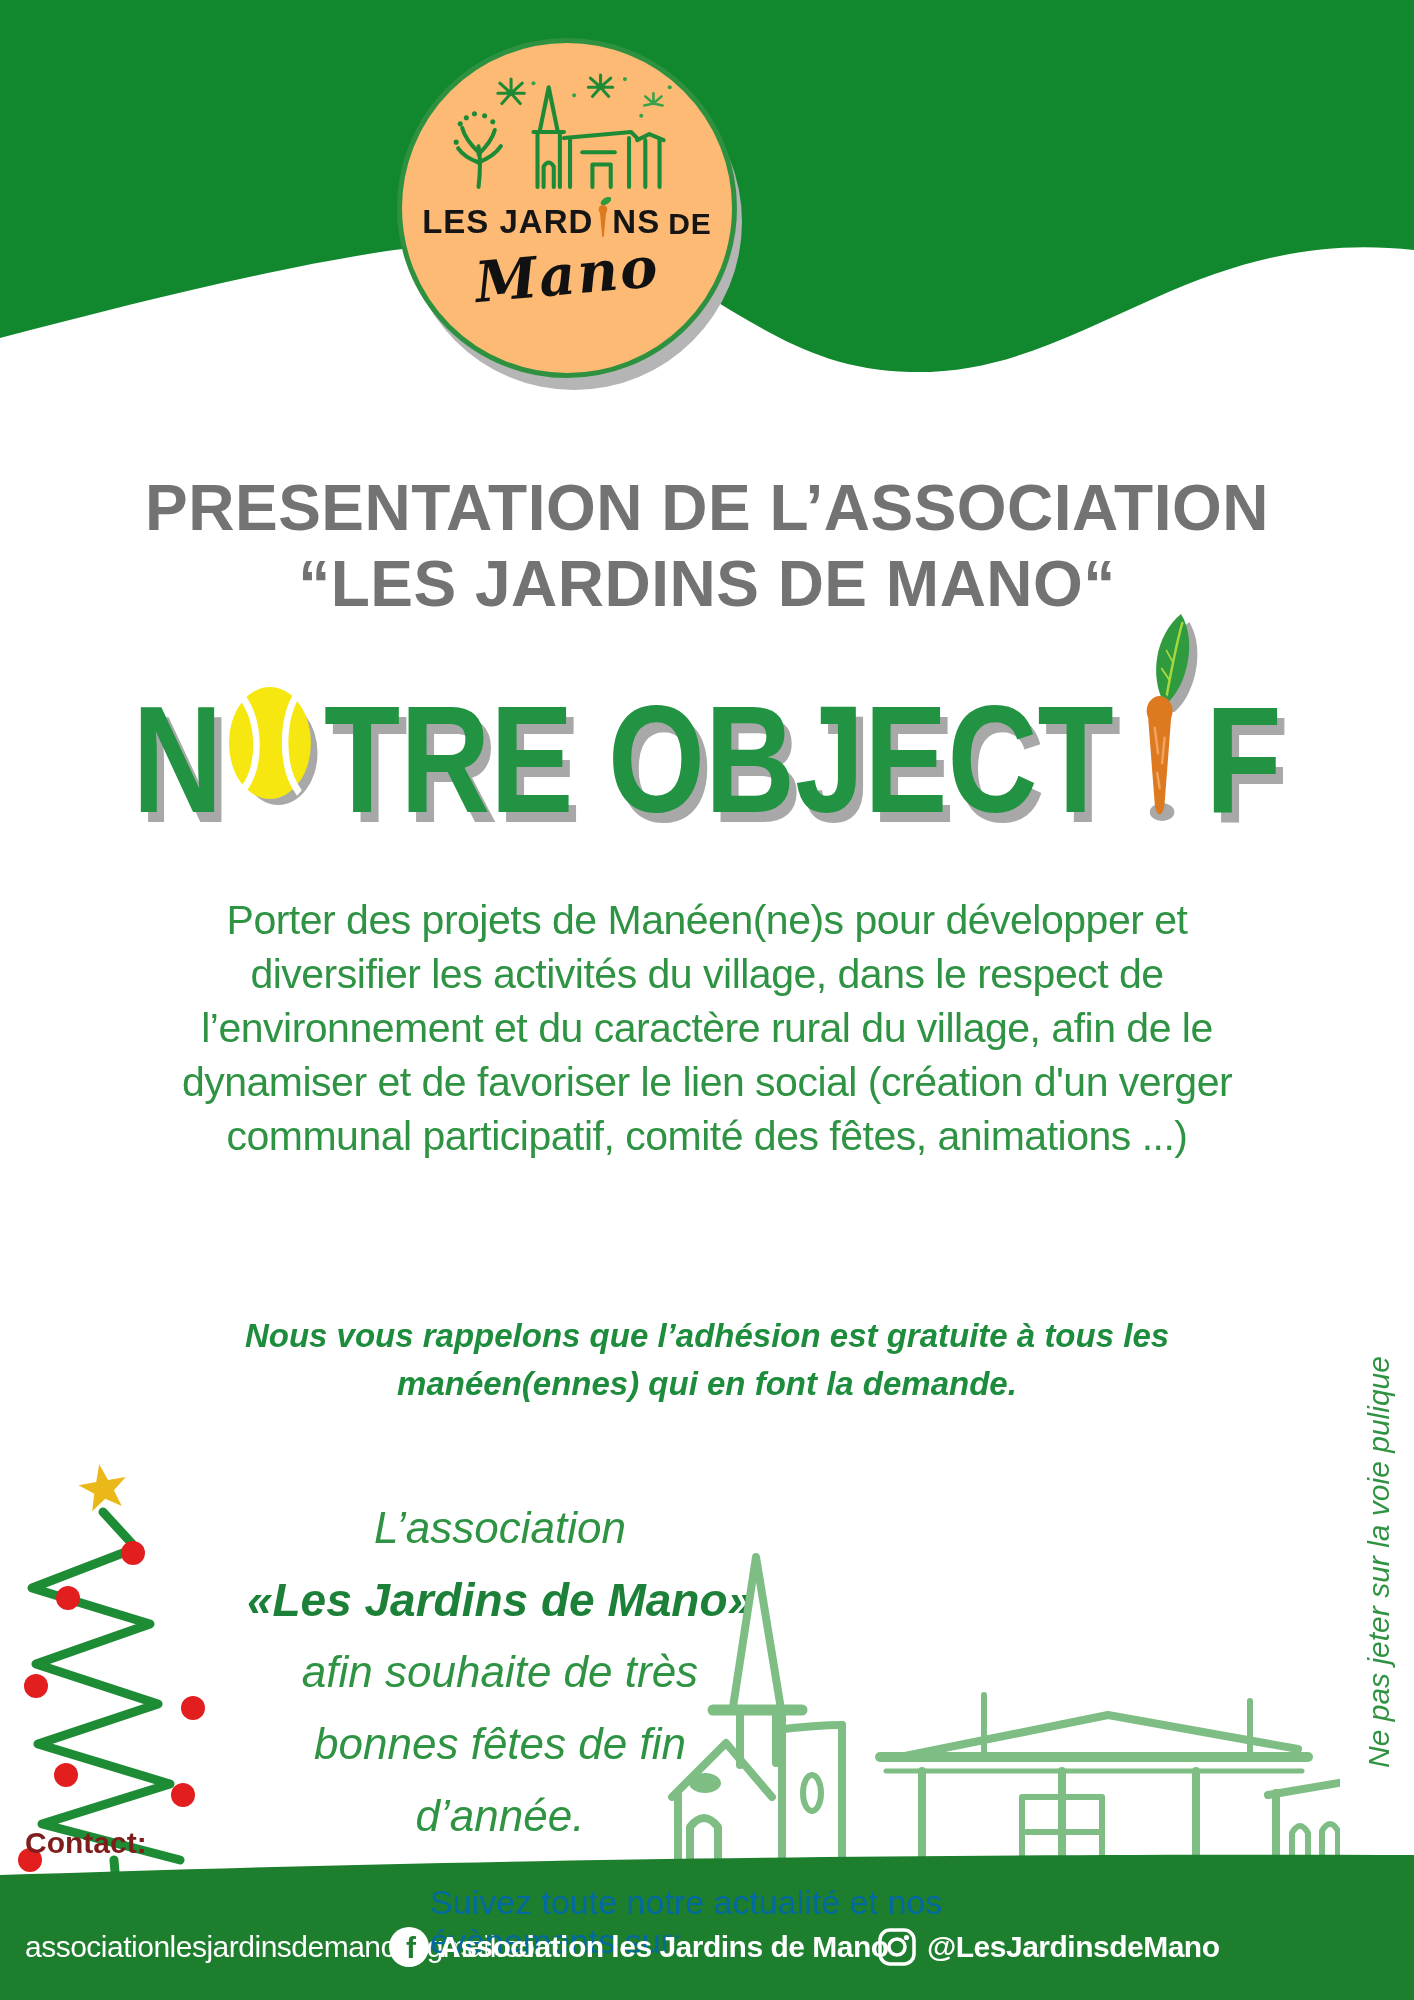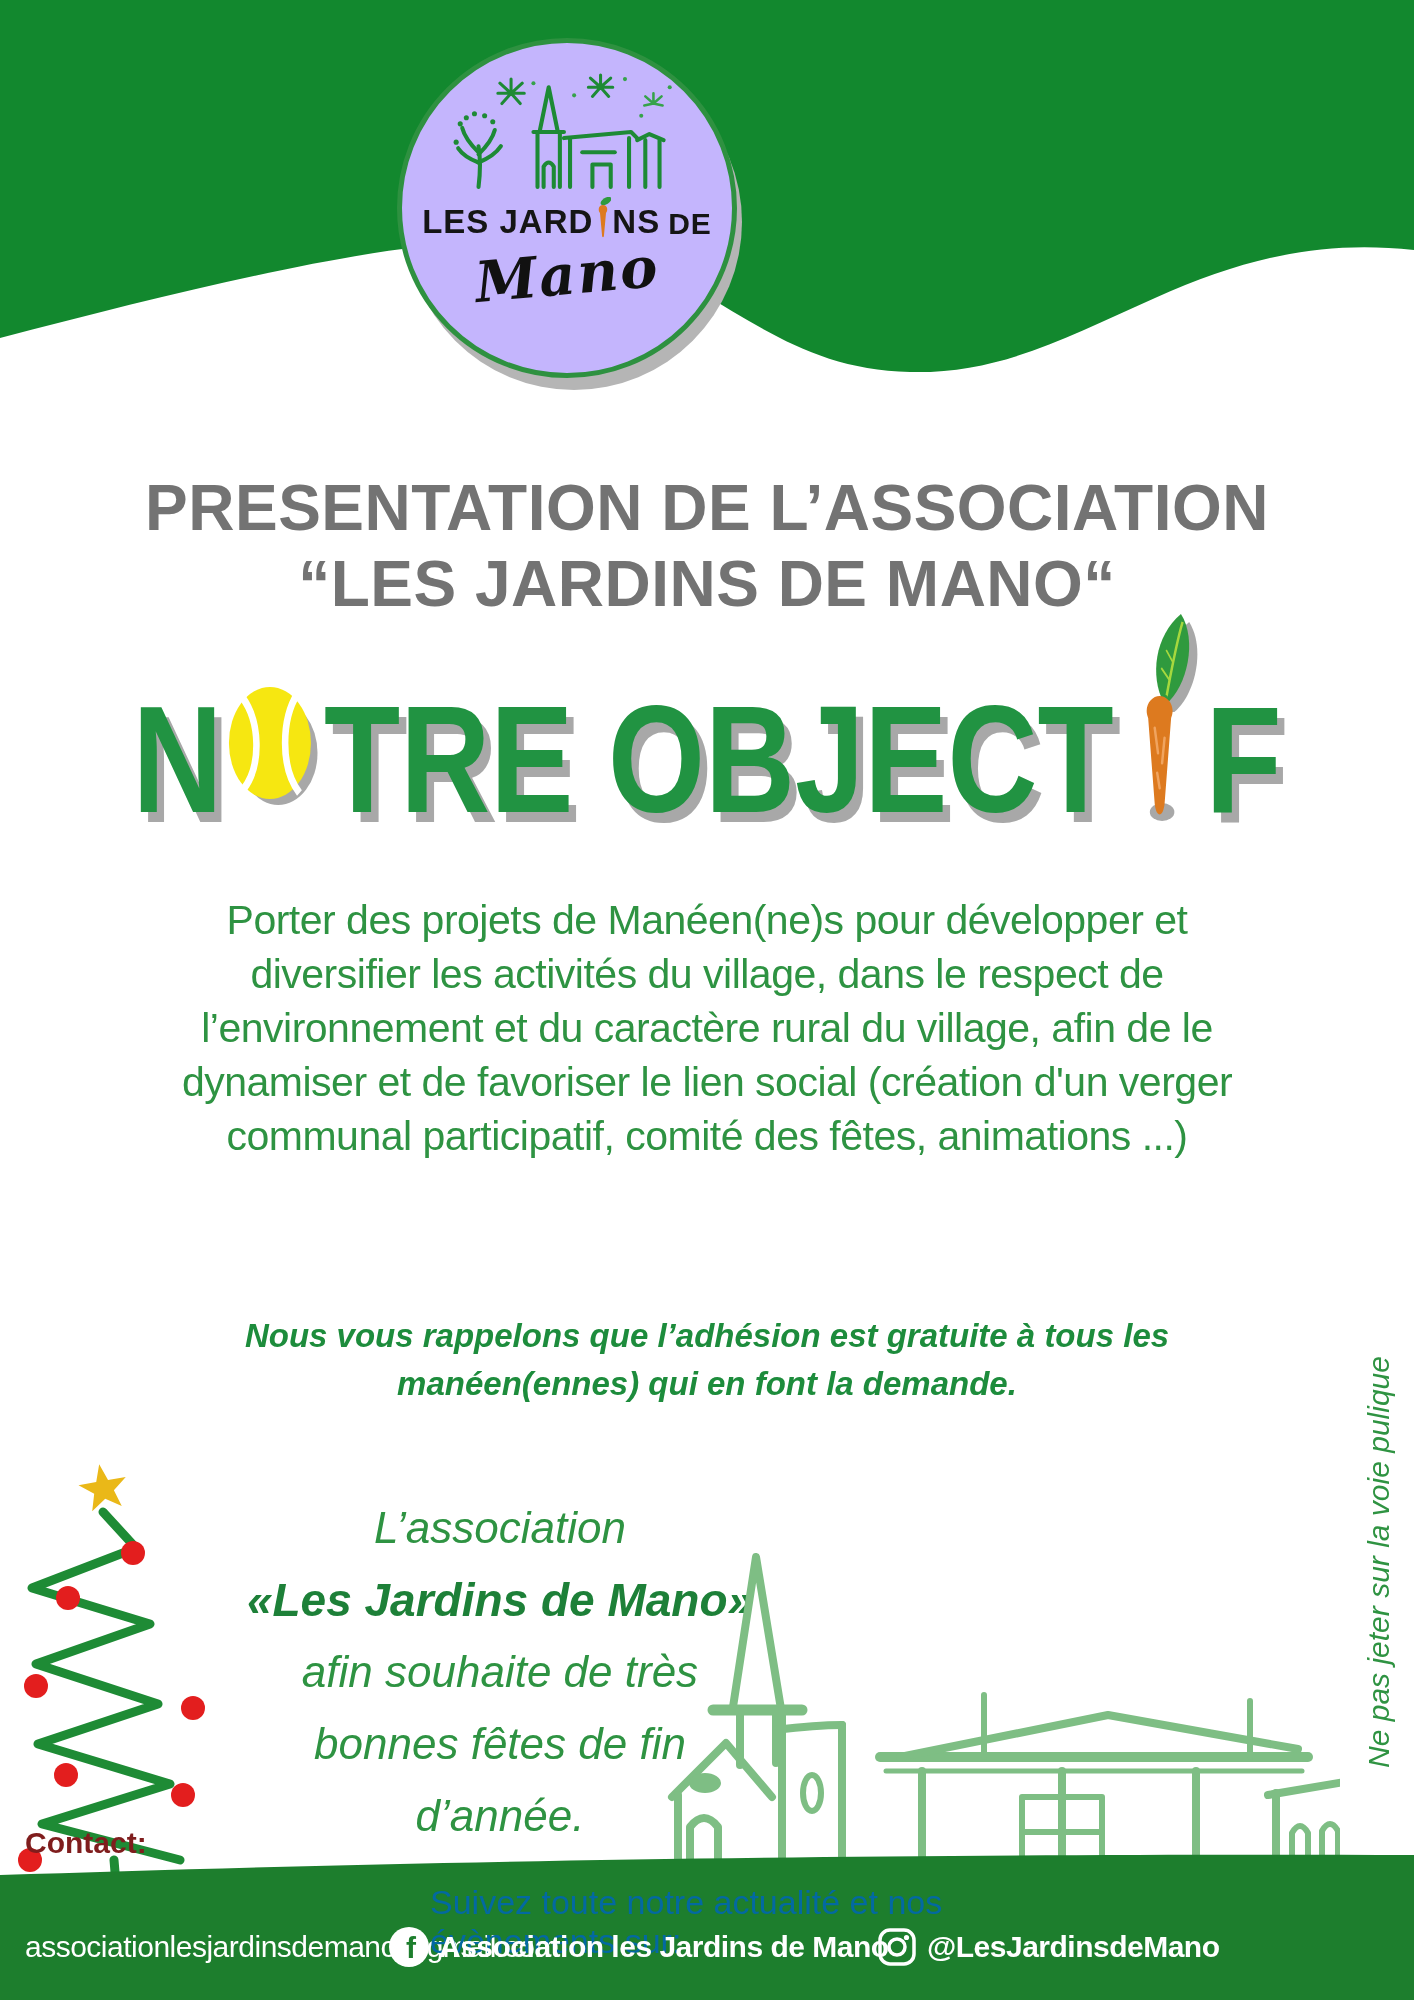--- a/index.html
+++ b/index.html
@@ -4,21 +4,21 @@
 <style>
   html,body{margin:0;padding:0;background:#e8e8e8;}
   #poster{
     position:relative;width:1414px;height:2000px;background:#ffffff;
     overflow:hidden;font-family:"Liberation Sans",sans-serif;
   }
   
   .header-wave{position:absolute;top:0;left:0;}
   .logo-circle{
     position:absolute;left:397px;top:38px;width:330px;height:330px;
-    background:#c4b5fd;border:5px solid #2e9140;border-radius:50%;
+    background:#fdba74;border:5px solid #2e9140;border-radius:50%;
     box-shadow:7px 14px 0 -2px #b5b5b5;
     display:flex;flex-direction:column;align-items:center;z-index:5;
   }
   .logo-art{margin-top:30px;}
   .logo-word{display:flex;align-items:flex-end;margin-top:4px;color:#151515;
     font-weight:bold;font-size:33px;letter-spacing:1px;line-height:34px;}
   .logo-word .de{font-size:30px;margin-left:8px;line-height:30px;}
   .logo-carrot{margin:0 1px 0 2px;}
   .logo-script{font-family:"DejaVu Serif",serif;font-style:italic;font-weight:bold;
     font-size:56px;color:#111;transform:rotate(-5deg);margin-top:2px;letter-spacing:2px;}

